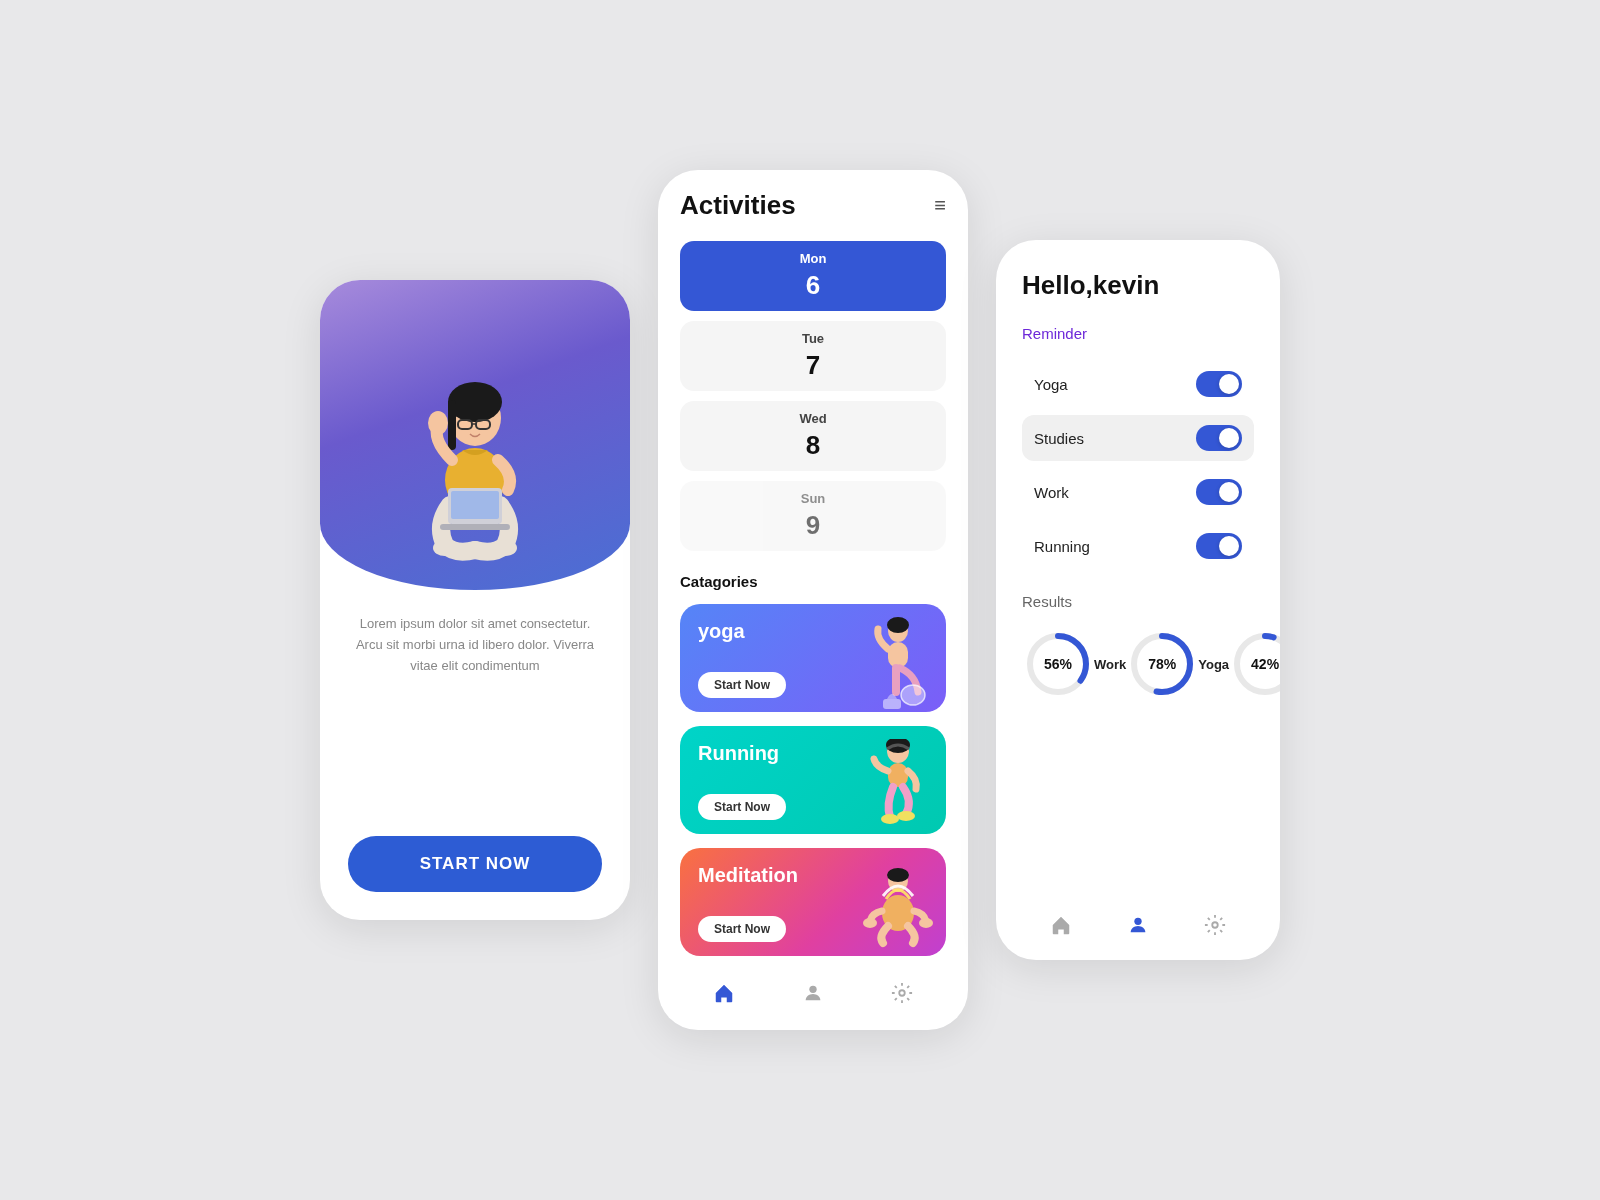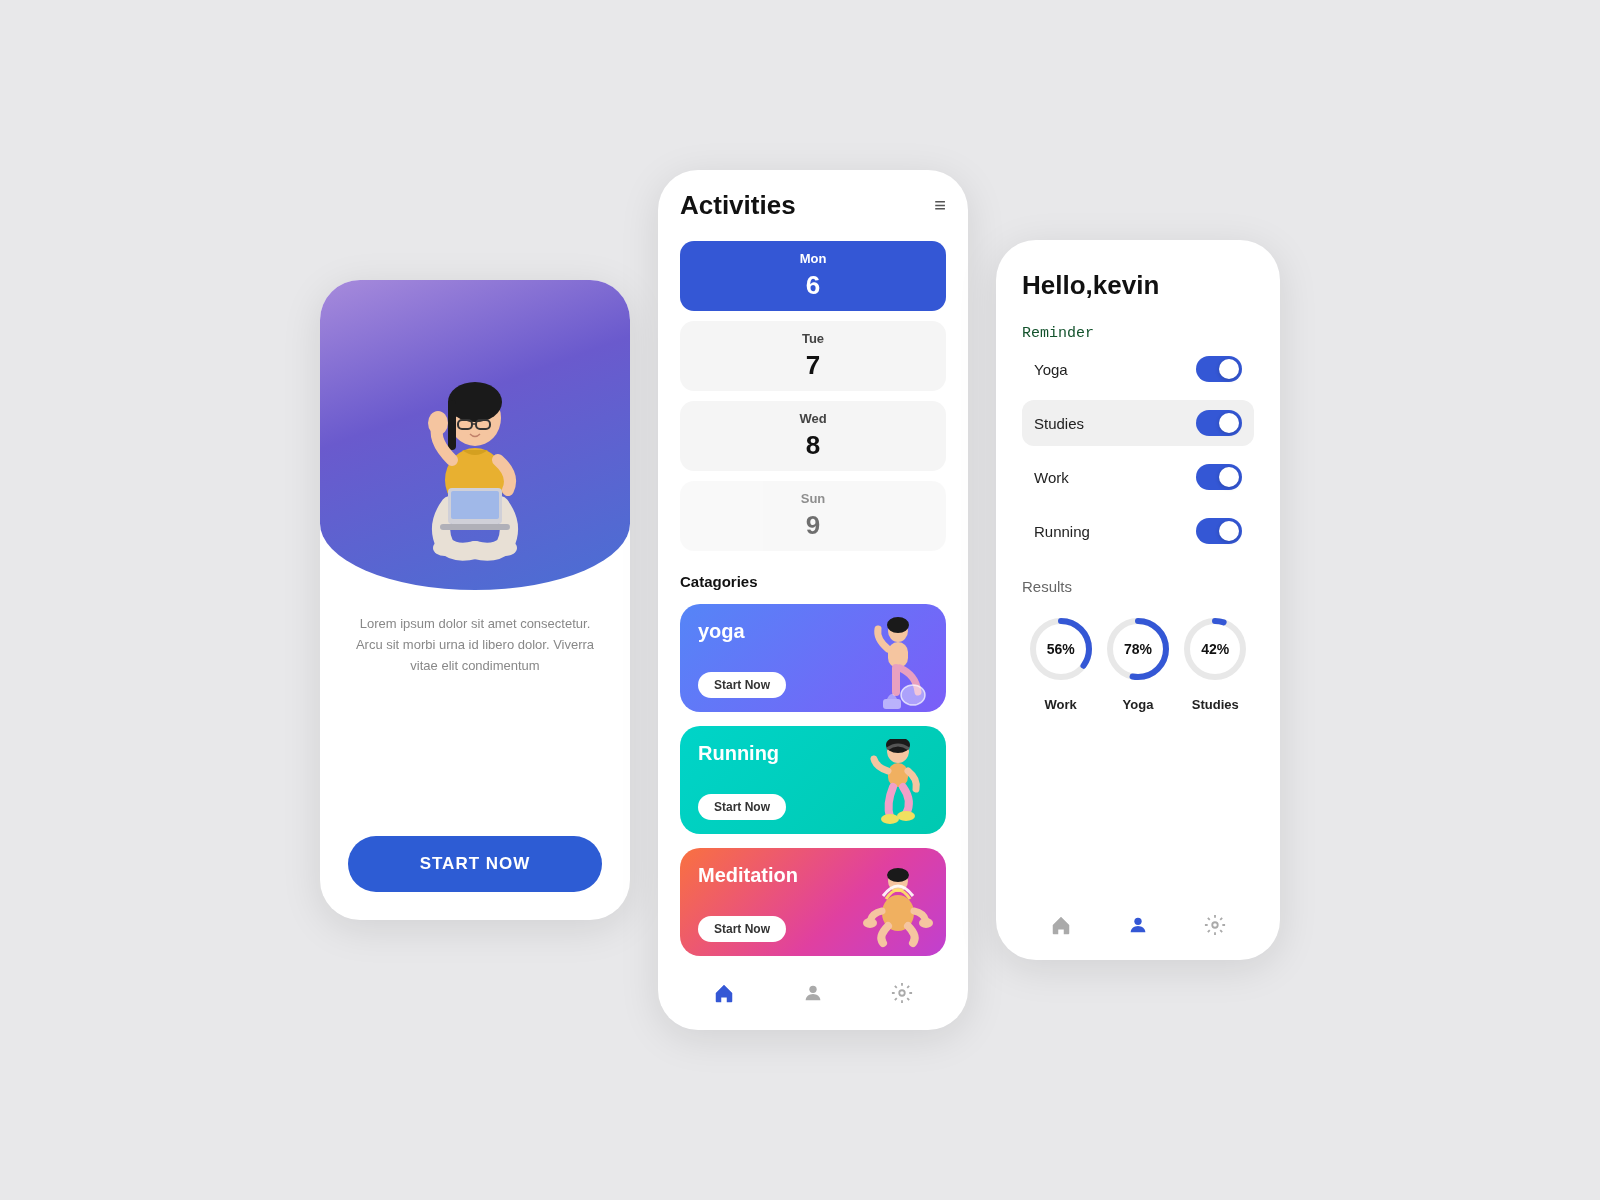--- a/index.html
+++ b/index.html
@@ -209,23 +209,22 @@
       padding: 30px 26px 0;
     }
     .hello-title {
       font-size: 26px;
       font-weight: 800;
       color: #111;
       margin-bottom: 24px;
     }
     .reminder-label {
       font-size: 15px;
-      color: #14532d;
-      margin-bottom: 4px;
-      font-family: Liberation Mono, monospace;
+      color: #6d28d9;
+      margin-bottom: 19px;
     }
     .toggle-row {
       display: flex;
       justify-content: space-between;
       align-items: center;
       padding: 10px 12px;
       border-radius: 12px;
       margin-bottom: 8px;
     }
     .toggle-row.highlighted {
@@ -262,23 +261,23 @@
       color: #666;
       margin: 16px 0 18px;
     }
     .results-row {
       display: flex;
       justify-content: space-around;
       margin-bottom: 20px;
     }
     .result-item {
       display: flex;
-      flex-direction: column;
-      align-items: center;
-      gap: 12px;
+      flex-direction: row;
+      align-items: center;
+      gap: 0;
     }
     .donut-wrap {
       position: relative;
       width: 72px;
       height: 72px;
     }
     .donut-wrap .pct-text {
       position: absolute;
       top: 50%;
       left: 50%;

